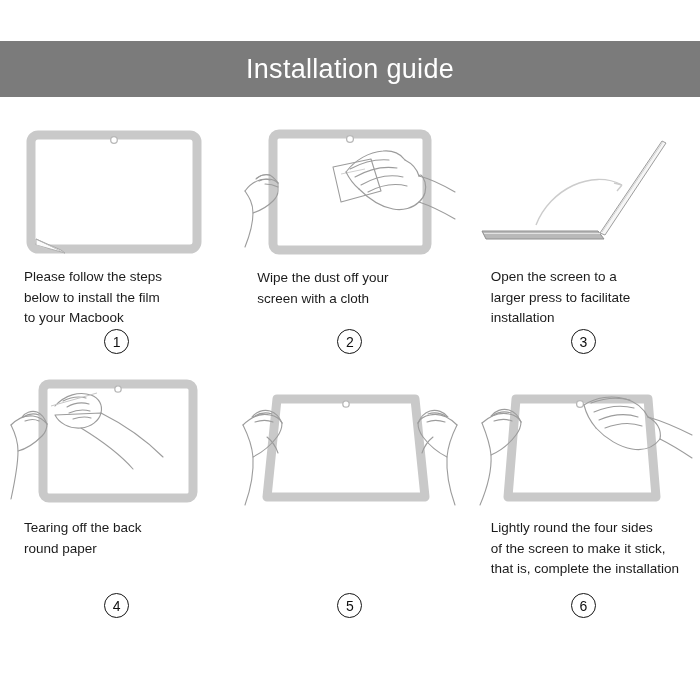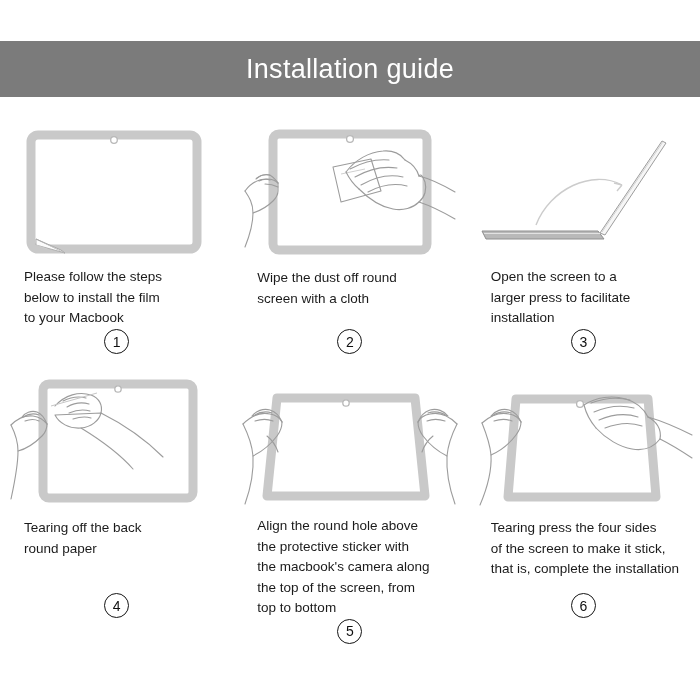--- a/index.html
+++ b/index.html
@@ -166,21 +166,21 @@
             <path d="M105 40 C118 33, 132 30, 144 31"></path>
             <path d="M110 48 C124 40, 139 37, 152 39"></path>
             <path d="M116 56 C130 48, 145 45, 158 48"></path>
             <path d="M123 63 C136 56, 150 54, 162 57"></path>
 
             <path d="M174 47 C186 50, 198 56, 210 63"></path>
             <path d="M174 73 C186 77, 198 83, 210 90"></path>
           </g>
         </svg>
       </div>
-      <div class="step-caption">Wipe the dust off round
+      <div class="step-caption">Wipe the dust off your
 screen with a cloth</div>
       <div class="step-num-wrap">
         <div class="step-num">2</div>
       </div>
     </div>
 
     <div class="step row1">
       <div class="step-art">
         <svg width="215" height="126" viewBox="0 0 215 126">
 
@@ -260,25 +260,20 @@
             <path d="M0 46 C8 38, 18 34, 27 36 C33 37, 37 40, 39 44"></path>
             <path d="M39 44 C37 39, 33 34, 27 32 C20 30, 13 33, 9 38"></path>
             <path d="M10 38 C16 34, 23 33, 29 35"></path>
             <path d="M12 43 C18 41, 25 41, 30 43"></path>
             <path d="M0 46 C5 56, 9 66, 10 78 C11 96, 7 112, 2 126"></path>
             <path d="M10 78 C18 74, 28 66, 34 58 C37 54, 39 49, 39 44"></path>
             <path d="M24 58 C29 62, 33 68, 35 74"></path>
           </g>
         </svg>
       </div>
-      <div class="step-caption">Align the round hole above
-the protective sticker with
-the macbook's camera along
-the top of the screen, from
-top to bottom</div>
       <div class="step-num-wrap">
         <div class="step-num">5</div>
       </div>
     </div>
 
     <div class="step row2">
       <div class="step-art">
         <svg width="218" height="126" viewBox="0 0 218 126">
 
           <path d="M42 20 L174 20 L182 118 L34 118 Z" fill="none" stroke="#c9c9c9" stroke-width="9" stroke-linejoin="round"></path>
@@ -302,21 +297,21 @@
             <path d="M117 24 C130 19, 144 18, 156 21"></path>
             <path d="M120 33 C134 27, 148 26, 160 29"></path>
             <path d="M125 41 C139 35, 152 34, 164 38"></path>
             <path d="M131 49 C144 44, 157 43, 168 47"></path>
 
             <path d="M174 38 C188 42, 202 48, 218 56"></path>
             <path d="M186 60 C196 65, 206 71, 218 79"></path>
           </g>
         </svg>
       </div>
-      <div class="step-caption">Tearing press the four sides
+      <div class="step-caption">Lightly round the four sides
 of the screen to make it stick,
 that is, complete the installation</div>
       <div class="step-num-wrap">
         <div class="step-num">6</div>
       </div>
     </div>
 
   </div>
 </div>
 

